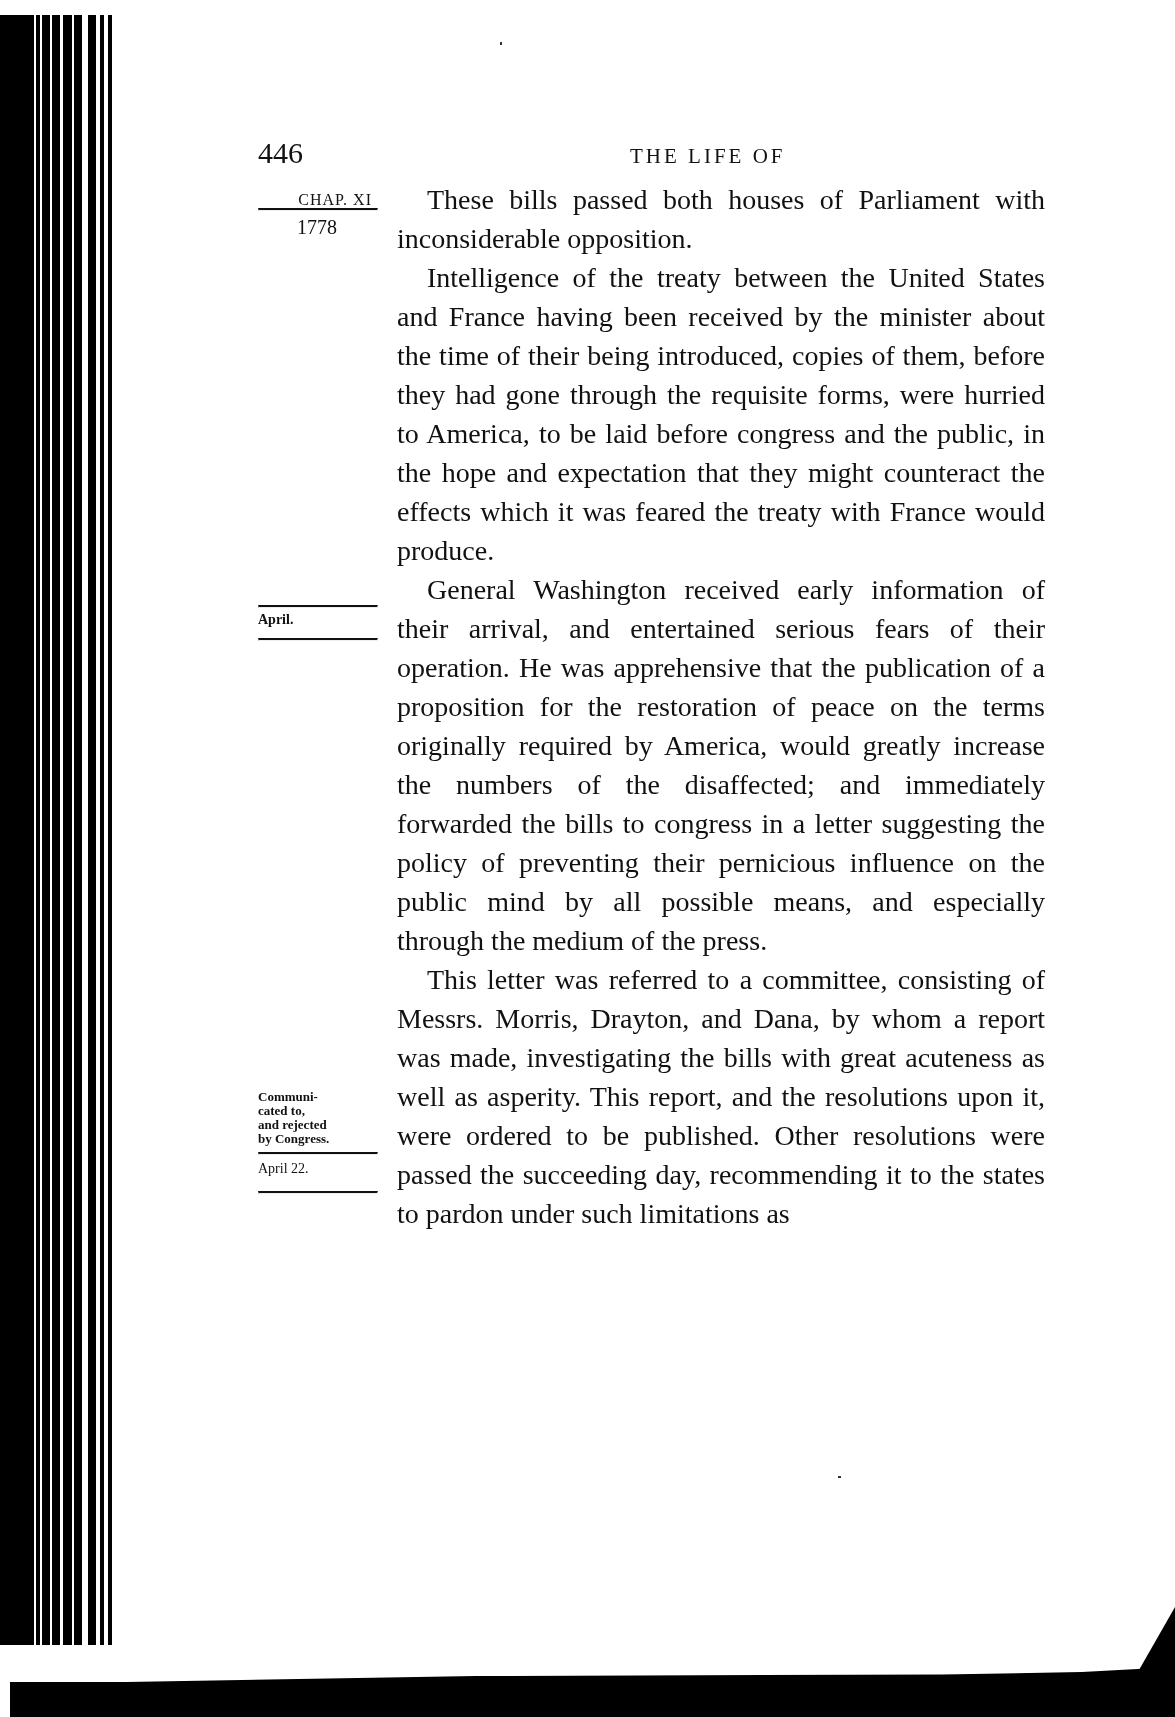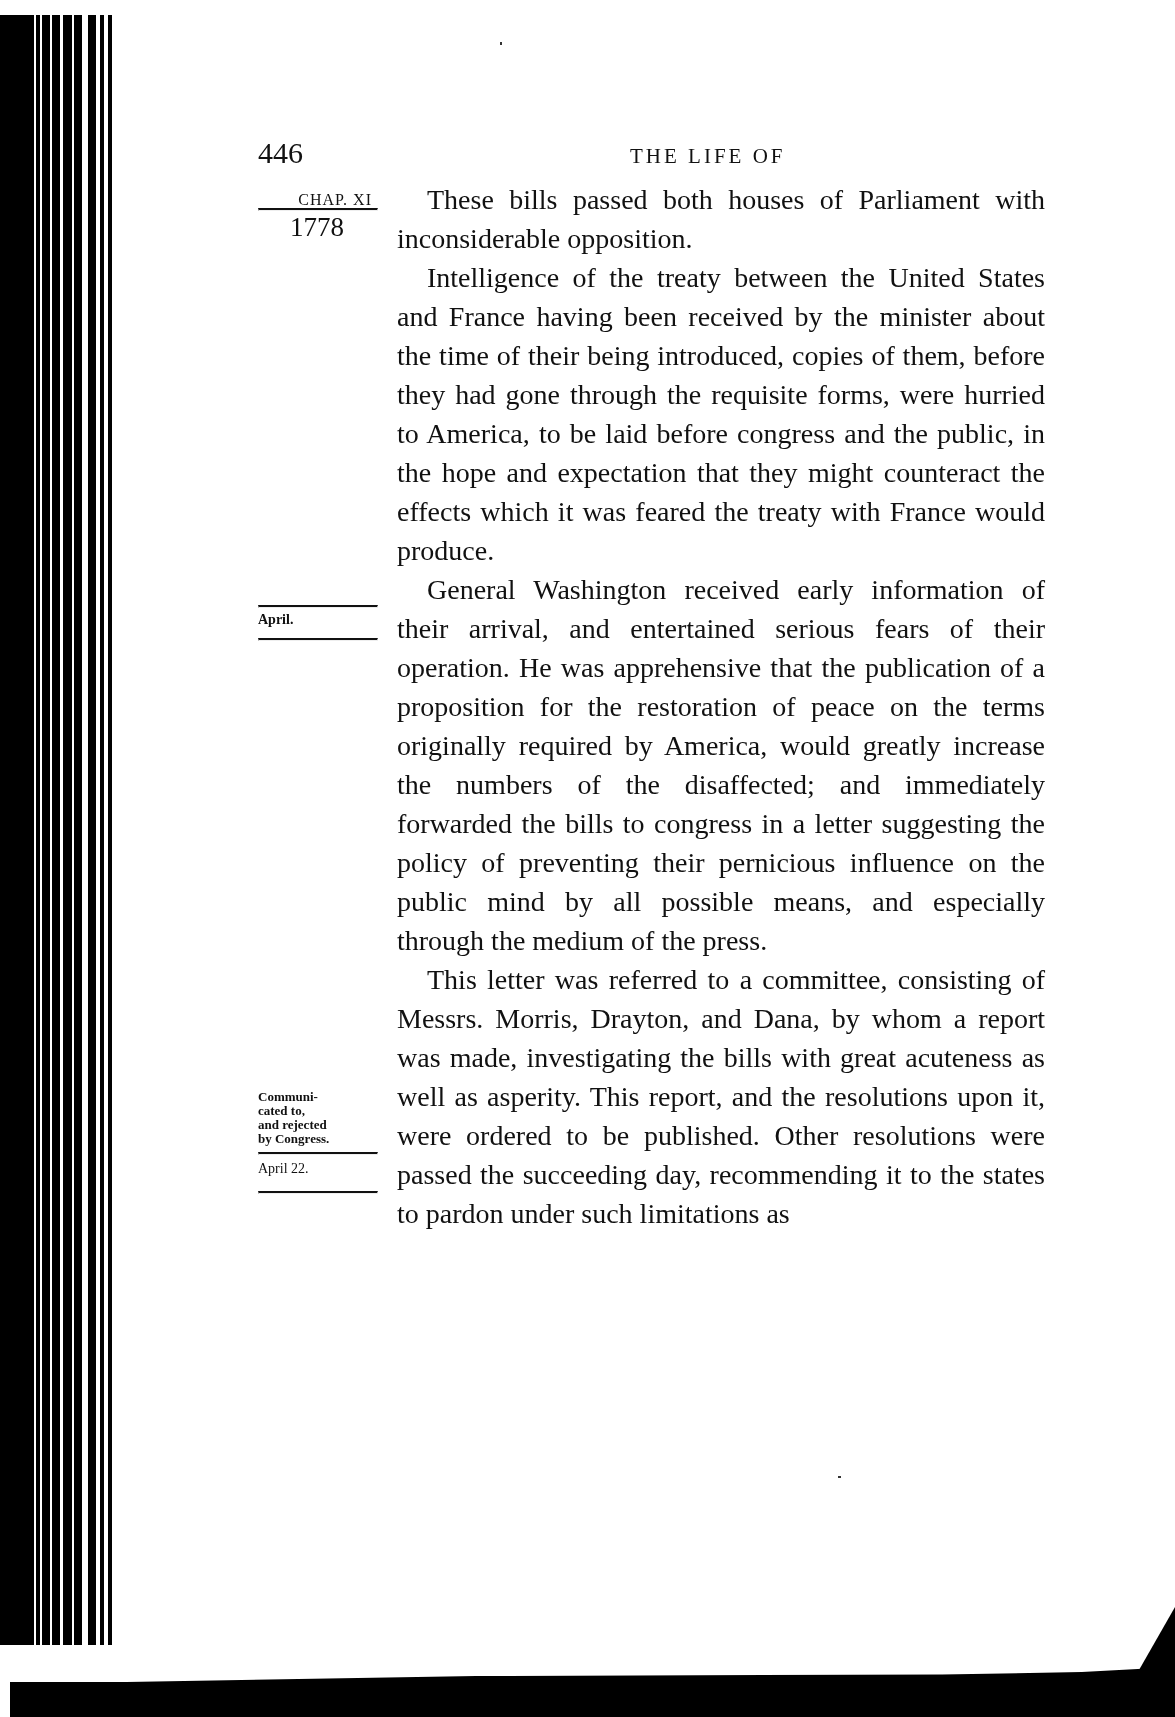--- a/index.html
+++ b/index.html
@@ -37,21 +37,21 @@
       position: absolute; left: 372px; top: 8px; font-size: 21px;
       letter-spacing: 3px; font-variant: small-caps; text-transform: uppercase;
     }
     .margin {
       position: absolute; left: 258px; width: 118px;
       font-size: 15px; line-height: 16px;
     }
     .margin .rule { border-top: 2px solid #111; margin: 0; width: 118px; }
     .chap { top: 192px; }
     .chap .label { font-variant: small-caps; font-size: 16px; letter-spacing: 1px; text-align: right; padding-right: 4px; }
-    .chap .year { font-size: 27px; text-align: center; margin-top: 8px; }
+    .chap .year { font-size: 20px; text-align: center; margin-top: 8px; }
     .m-april { top: 605px; }
     .m-april .label { font-size: 14px; font-weight: bold; margin: 4px 0 10px 0; }
     .m-comm { top: 1090px; }
     .m-comm .label { font-size: 13px; font-weight: bold; line-height: 14px; }
     .m-comm .date { font-size: 14px; font-weight: normal; margin: 6px 0 14px 0; }
     .body-text {
       position: absolute; left: 397px; top: 180px; width: 648px;
       font-size: 28px; line-height: 39px; text-align: justify;
     }
     .body-text p { margin: 0; text-indent: 30px; }

